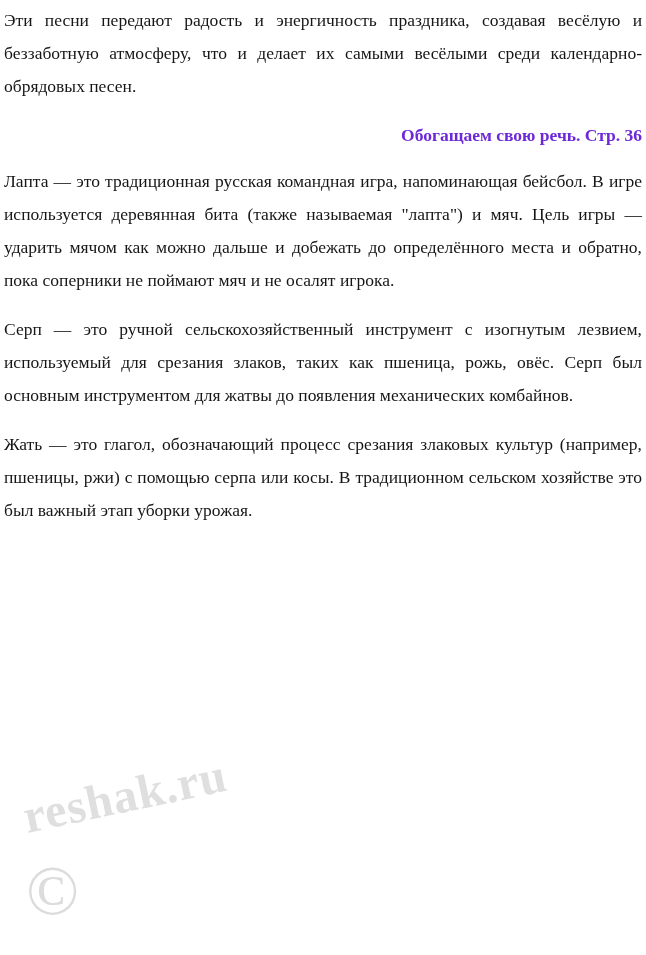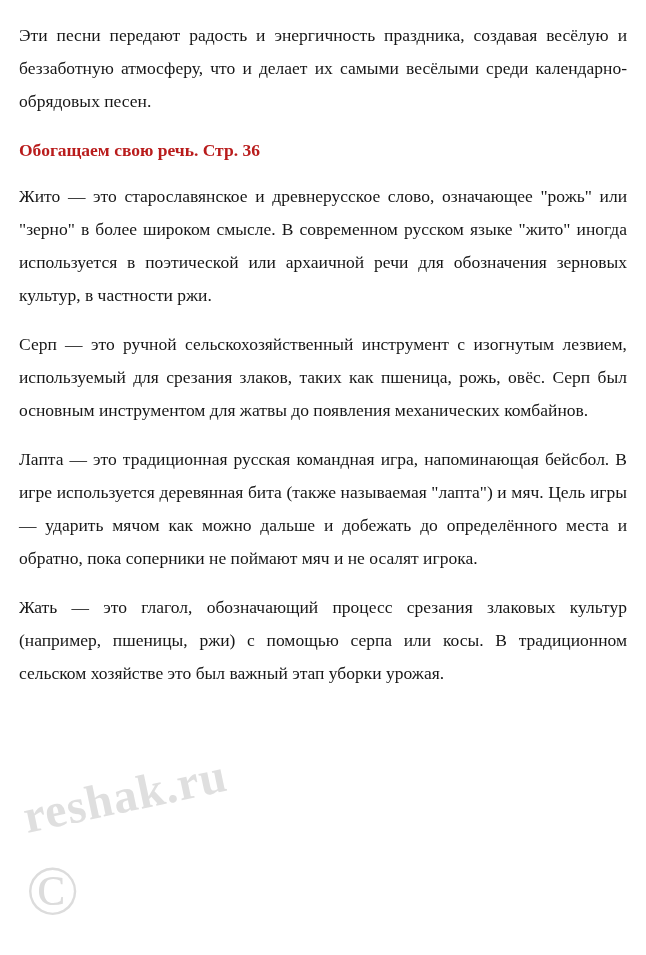--- a/index.html
+++ b/index.html
@@ -14,21 +14,21 @@
     overflow: hidden;
     font-family: "Liberation Serif", "DejaVu Serif", serif;
     color: #1a1a1a;
   }
   .page {
     position: absolute;
     left: 0;
     top: 0;
     width: 646px;
     height: 955px;
-    padding: 15px;
+    padding: 0;
     box-sizing: border-box;
   }
   .content {
     position: relative;
     z-index: 2;
     padding: 4px 4px 0 4px;
     box-sizing: border-box;
   }
   p.para {
     margin: 0 0 16px 0;
@@ -40,22 +40,22 @@
     color: #161616;
   }
   p.para:last-child {
     margin-bottom: 16px;
   }
   .heading {
     margin: 0 0 14px 0;
     font-size: 17.5px;
     line-height: 32px;
     font-weight: bold;
-    text-align: left;
-    color: #b91c1c;
+    text-align: right;
+    color: #6d28d9;
   }
   .first-block {
     margin-top: 0;
   }
   
   .watermark {
     position: absolute;
     z-index: 1;
     pointer-events: none;
     user-select: none;
@@ -82,22 +82,21 @@
   }
 </style>
 </head>
 <body>
 
 <div class="page">
 
   <div class="content">
     <p class="para first-block">Эти песни передают радость и энергичность праздника, создавая весёлую и беззаботную атмосферу, что и делает их самыми весёлыми среди календарно-обрядовых песен.</p>
     <p class="heading">Обогащаем свою речь. Стр. 36</p>
-    <p class="para">Жито — это старославянское и древнерусское слово, означающее "рожь" или "зерно" в более широком смысле. В современном русском языке "жито" иногда используется в поэтической или архаичной речи для обозначения зерновых культур, в частности ржи.</p>
+    <p class="para">Лапта — это традиционная русская командная игра, напоминающая бейсбол. В игре используется деревянная бита (также называемая "лапта") и мяч. Цель игры — ударить мячом как можно дальше и добежать до определённого места и обратно, пока соперники не поймают мяч и не осалят игрока.</p>
     <p class="para">Серп — это ручной сельскохозяйственный инструмент с изогнутым лезвием, используемый для срезания злаков, таких как пшеница, рожь, овёс. Серп был основным инструментом для жатвы до появления механических комбайнов.</p>
-    <p class="para">Лапта — это традиционная русская командная игра, напоминающая бейсбол. В игре используется деревянная бита (также называемая "лапта") и мяч. Цель игры — ударить мячом как можно дальше и добежать до определённого места и обратно, пока соперники не поймают мяч и не осалят игрока.</p>
     <p class="para">Жать — это глагол, обозначающий процесс срезания злаковых культур (например, пшеницы, ржи) с помощью серпа или косы. В традиционном сельском хозяйстве это был важный этап уборки урожая.</p>
   </div>
 
   <div class="watermark wm-text">reshak.ru</div>
   <div class="watermark wm-c">©</div>
 
 </div>
 
 </body></html>

